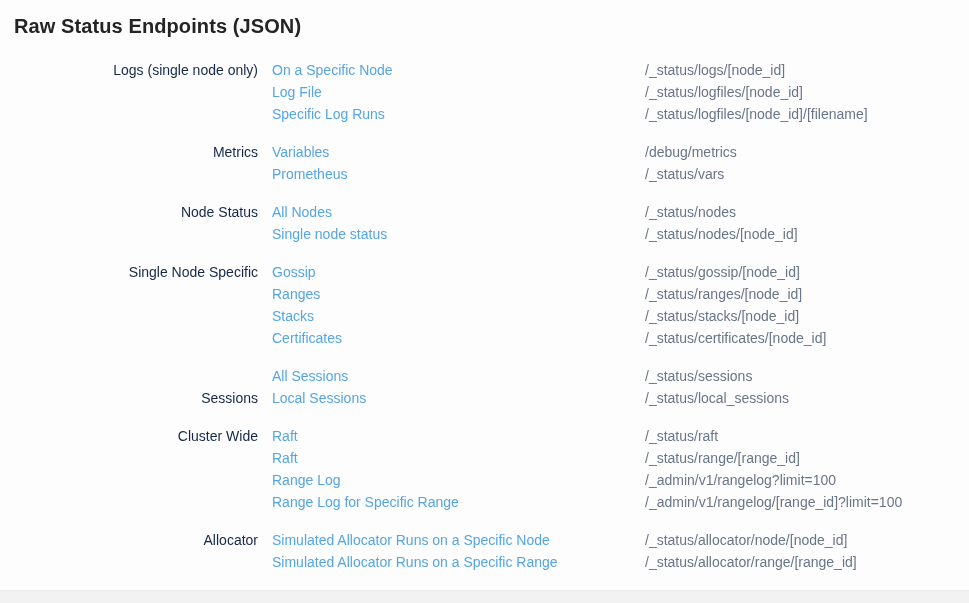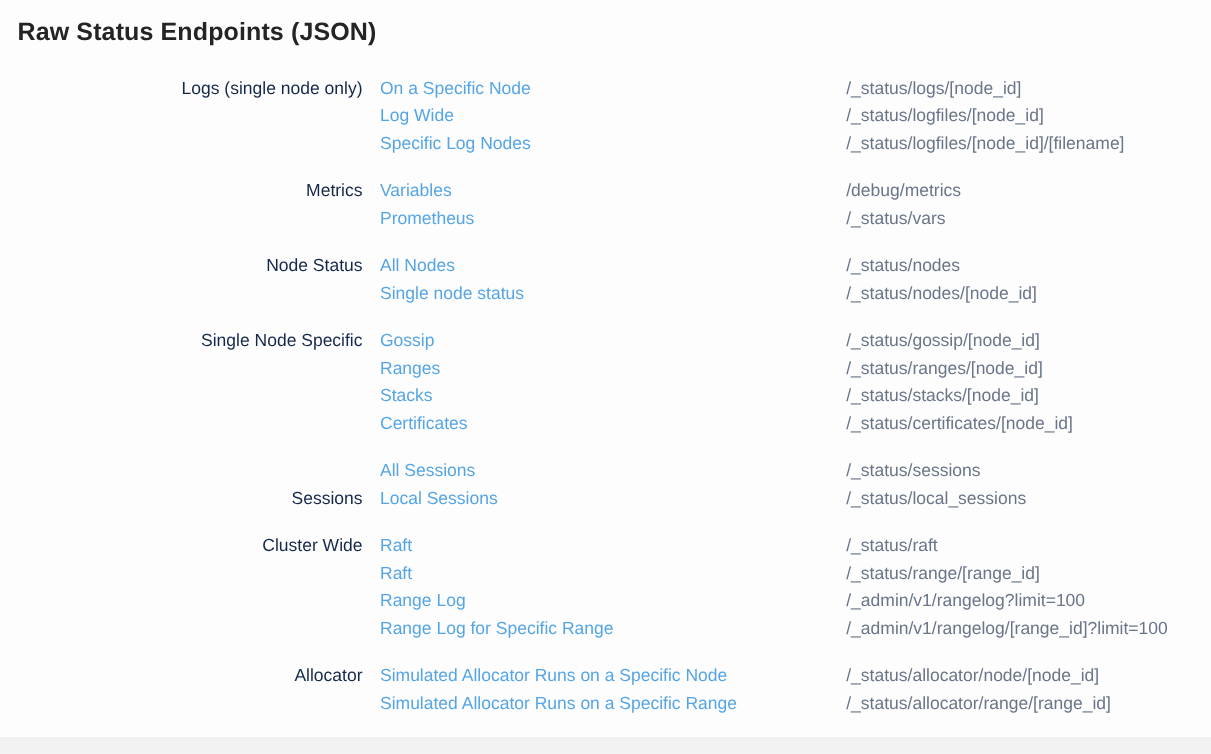--- a/index.html
+++ b/index.html
@@ -21,21 +21,20 @@
   .page-title {
     margin: 13px 0 0 14px;
     font-size: 20px;
     line-height: 27px;
     font-weight: 700;
     letter-spacing: 0.1px;
     color: var(--title, #242424);
   }
   .groups {
     margin-top: 19px;
-    margin-left: 32px;
   }
   .group {
     margin-bottom: 16px;
   }
   .row {
     display: grid;
     grid-template-columns: 258px 387px auto;
     align-items: baseline;
     font-size: 14px;
     line-height: 22px;
@@ -78,28 +77,28 @@
         <div class="row">
     <div class="cat">Logs (single node only)</div>
     <div class="link-cell">
       <a class="link">On a Specific Node</a>
     </div>
     <div class="endpoint">/_status/logs/[node_id]</div>
   </div>
         <div class="row">
     <div class="cat"></div>
     <div class="link-cell">
-      <a class="link">Log Wide</a>
+      <a class="link">Log File</a>
     </div>
     <div class="endpoint">/_status/logfiles/[node_id]</div>
   </div>
         <div class="row">
     <div class="cat"></div>
     <div class="link-cell">
-      <a class="link">Specific Log Nodes</a>
+      <a class="link">Specific Log Runs</a>
     </div>
     <div class="endpoint">/_status/logfiles/[node_id]/[filename]</div>
   </div>
       </div>
       <div class="group">
         <div class="row">
     <div class="cat">Metrics</div>
     <div class="link-cell">
       <a class="link">Variables</a>
     </div>

